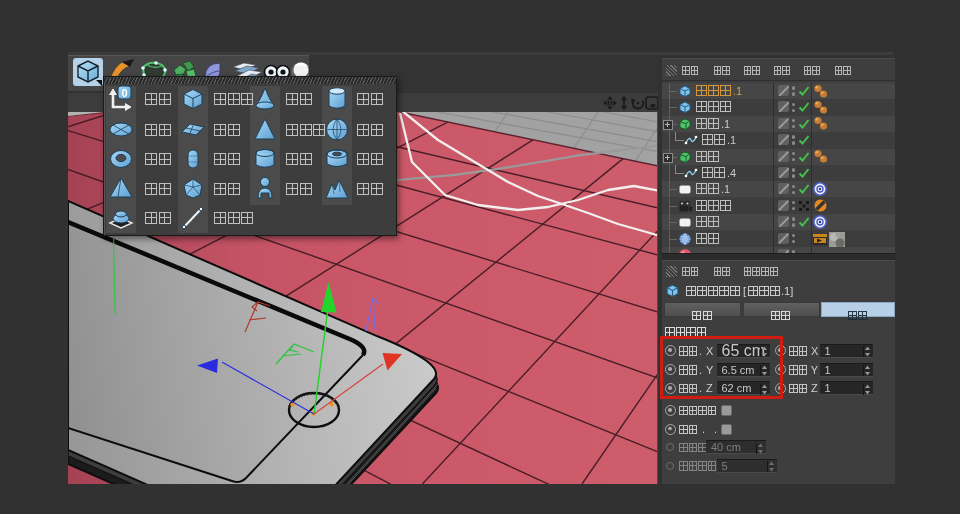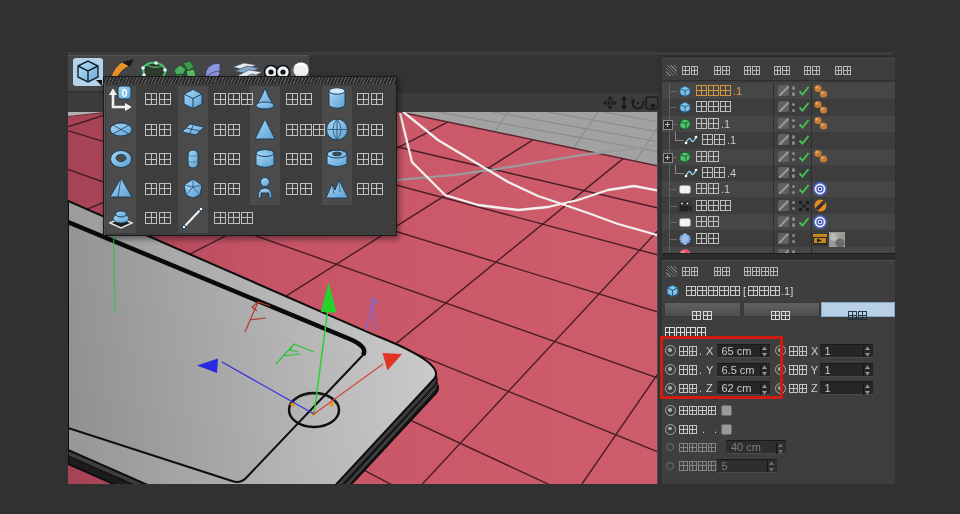--- a/index.html
+++ b/index.html
@@ -516,21 +516,21 @@
     <div class="abs" style="left:80.5px;top:41px;width:77px;height:15px;background:linear-gradient(#606060,#4e4e4e);border:1px solid #3a3a3a;text-align:center;color:#e4e4e4;padding-top:2px;box-sizing:border-box"><i class="z zs"></i><i class="z zs"></i></div>
     <div class="abs" style="left:159px;top:41px;width:74px;height:15px;background:#b7cfe7;border:1px solid #8aa8c4;text-align:center;color:#1c2b3a;padding-top:2px;box-sizing:border-box"><i class="z zs"></i><i class="z zs"></i></div>
 
     <div class="abs zt" style="left:3px;top:61px;color:#e8e8e8;font-weight:bold"><i class="z"></i><i class="z"></i><i class="z"></i><i class="z"></i></div>
 
     <div id="amrows">
     <div class="abs" style="left:3px;top:84.3px;width:11px;height:11px;border:1.6px solid #a9a9a9;border-radius:50%;box-sizing:border-box">
           <div class="abs" style="left:2.2px;top:2.2px;width:3.6px;height:3.6px;background:#a9a9a9;border-radius:50%"></div>
         </div>
     <div class="abs za" style="left:17px;top:83.8px;color:#cfcfcf;font-size:11px"><i class="z"></i><i class="z"></i><span style="margin:0 1px">.</span> X</div>
-    <div class="abs" style="left:54.5px;top:82.8px;width:53px;height:14px;background:#262626;border-top:1px solid #1a1a1a;border-bottom:1px solid #4a4a4a;box-sizing:border-box;color:#c8c8c8;font-size:11px;line-height:12.5px;padding-left:5px">65 cm<svg class="abs" style="right:2px;top:1.5px" width="8" height="11" viewBox="0 0 8 11">
+    <div class="abs" style="left:54.5px;top:82.8px;width:53px;height:14px;background:#262626;border-top:1px solid #1a1a1a;border-bottom:1px solid #4a4a4a;box-sizing:border-box;color:#c8c8c8;font-size:16px;line-height:12.5px;padding-left:5px">65 cm<svg class="abs" style="right:2px;top:1.5px" width="8" height="11" viewBox="0 0 8 11">
             <line x1="0.5" y1="-1" x2="0.5" y2="12" stroke="#161616" stroke-width="1"></line>
             <polygon points="4.5,0.5 2,4 7,4" fill="#969696"></polygon>
             <polygon points="4.5,10.5 2,7 7,7" fill="#969696"></polygon>
           </svg></div>
     <div class="abs" style="left:113px;top:84.3px;width:11px;height:11px;border:1.6px solid #a9a9a9;border-radius:50%;box-sizing:border-box">
           <div class="abs" style="left:2.2px;top:2.2px;width:3.6px;height:3.6px;background:#a9a9a9;border-radius:50%"></div>
         </div>
     <div class="abs za" style="left:127px;top:83.8px;color:#cfcfcf;font-size:11px"><i class="z"></i><i class="z"></i> X</div>
     <div class="abs" style="left:157.5px;top:82.8px;width:53px;height:14px;background:#262626;border-top:1px solid #1a1a1a;border-bottom:1px solid #4a4a4a;box-sizing:border-box;color:#c8c8c8;font-size:11px;line-height:12.5px;padding-left:5px">1<svg class="abs" style="right:2px;top:1.5px" width="8" height="11" viewBox="0 0 8 11">
             <line x1="0.5" y1="-1" x2="0.5" y2="12" stroke="#161616" stroke-width="1"></line>
@@ -578,21 +578,21 @@
         </div>
     <div class="abs za" style="left:17px;top:143.3px;color:#cfcfcf;font-size:11px"><i class="z"></i><i class="z"></i><i class="z"></i><i class="z"></i></div>
     <div class="abs" style="left:58.5px;top:144.3px;width:9px;height:9px;background:#9a9a9a;border-radius:2px;border:1px solid #6a6a6a"></div>
     <div class="abs" style="left:3px;top:162.7px;width:11px;height:11px;border:1.6px solid #a9a9a9;border-radius:50%;box-sizing:border-box">
           <div class="abs" style="left:2.2px;top:2.2px;width:3.6px;height:3.6px;background:#a9a9a9;border-radius:50%"></div>
         </div>
     <div class="abs za" style="left:17px;top:162.2px;color:#cfcfcf;font-size:11px"><i class="z"></i><i class="z"></i><span style="letter-spacing:3px;margin-left:4px">. . .</span></div>
     <div class="abs" style="left:58.5px;top:163.2px;width:9px;height:9px;background:#9a9a9a;border-radius:2px;border:1px solid #6a6a6a"></div>
     <div class="abs" style="left:4px;top:182px;width:8px;height:8px;border:1.2px solid #6e6e6e;border-radius:50%;box-sizing:border-box"></div>
     <div class="abs za" style="left:17px;top:180px;color:#8a8a8a;font-size:11px"><i class="z"></i><i class="z"></i><i class="z"></i><i class="z"></i></div>
-    <div class="abs" style="left:64px;top:179px;width:60px;height:14px;background:#2e2e2e;border-top:1px solid #1a1a1a;border-bottom:1px solid #4a4a4a;box-sizing:border-box;color:#7e7e7e;font-size:11px;line-height:12.5px;padding-left:5px">40 cm<svg class="abs" style="right:2px;top:1.5px" width="8" height="11" viewBox="0 0 8 11">
+    <div class="abs" style="left:44px;top:179px;width:60px;height:14px;background:#2e2e2e;border-top:1px solid #1a1a1a;border-bottom:1px solid #4a4a4a;box-sizing:border-box;color:#7e7e7e;font-size:11px;line-height:12.5px;padding-left:5px">40 cm<svg class="abs" style="right:2px;top:1.5px" width="8" height="11" viewBox="0 0 8 11">
             <line x1="0.5" y1="-1" x2="0.5" y2="12" stroke="#161616" stroke-width="1"></line>
             <polygon points="4.5,0.5 2,4 7,4" fill="#6e6e6e"></polygon>
             <polygon points="4.5,10.5 2,7 7,7" fill="#6e6e6e"></polygon>
           </svg></div>
     <div class="abs" style="left:4px;top:200.7px;width:8px;height:8px;border:1.2px solid #6e6e6e;border-radius:50%;box-sizing:border-box"></div>
     <div class="abs za" style="left:17px;top:198.7px;color:#8a8a8a;font-size:11px"><i class="z"></i><i class="z"></i><i class="z"></i><i class="z"></i></div>
     <div class="abs" style="left:54.5px;top:197.7px;width:60px;height:14px;background:#2e2e2e;border-top:1px solid #1a1a1a;border-bottom:1px solid #4a4a4a;box-sizing:border-box;color:#7e7e7e;font-size:11px;line-height:12.5px;padding-left:5px">5<svg class="abs" style="right:2px;top:1.5px" width="8" height="11" viewBox="0 0 8 11">
             <line x1="0.5" y1="-1" x2="0.5" y2="12" stroke="#161616" stroke-width="1"></line>
             <polygon points="4.5,0.5 2,4 7,4" fill="#6e6e6e"></polygon>
             <polygon points="4.5,10.5 2,7 7,7" fill="#6e6e6e"></polygon>

